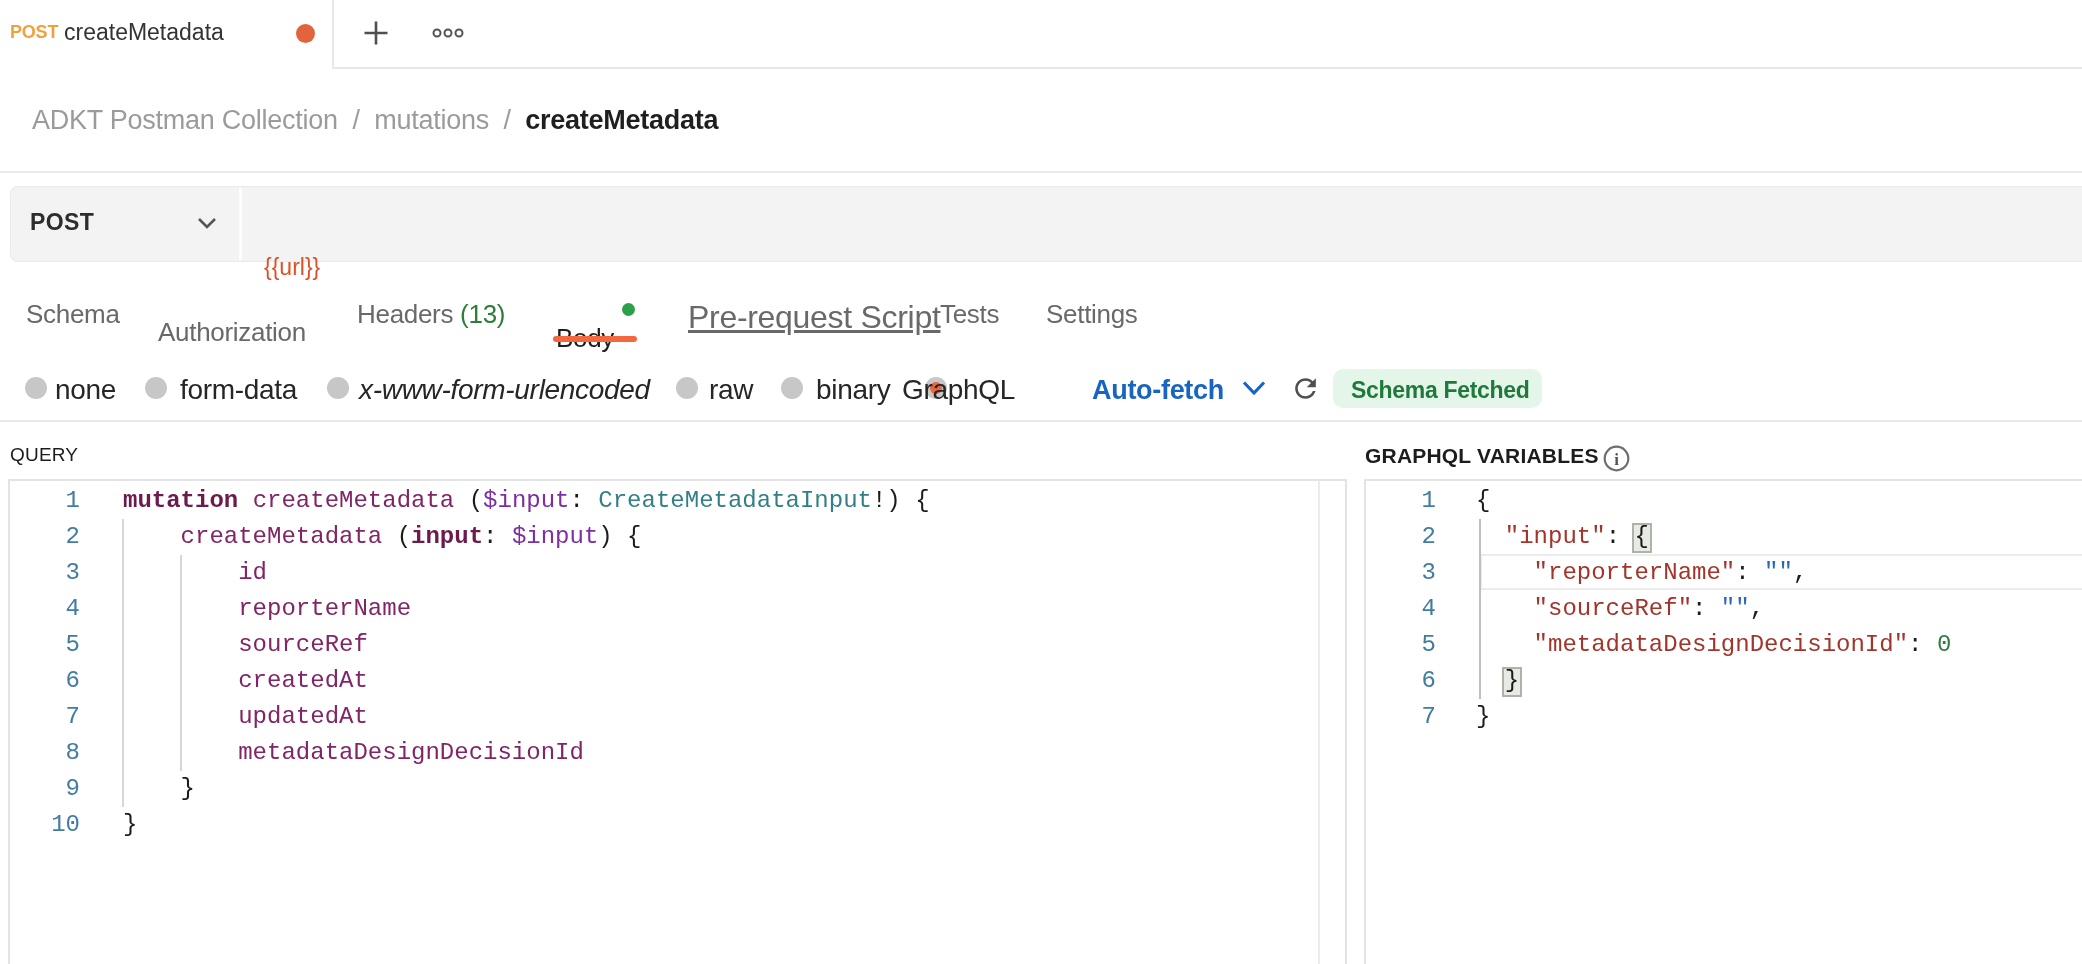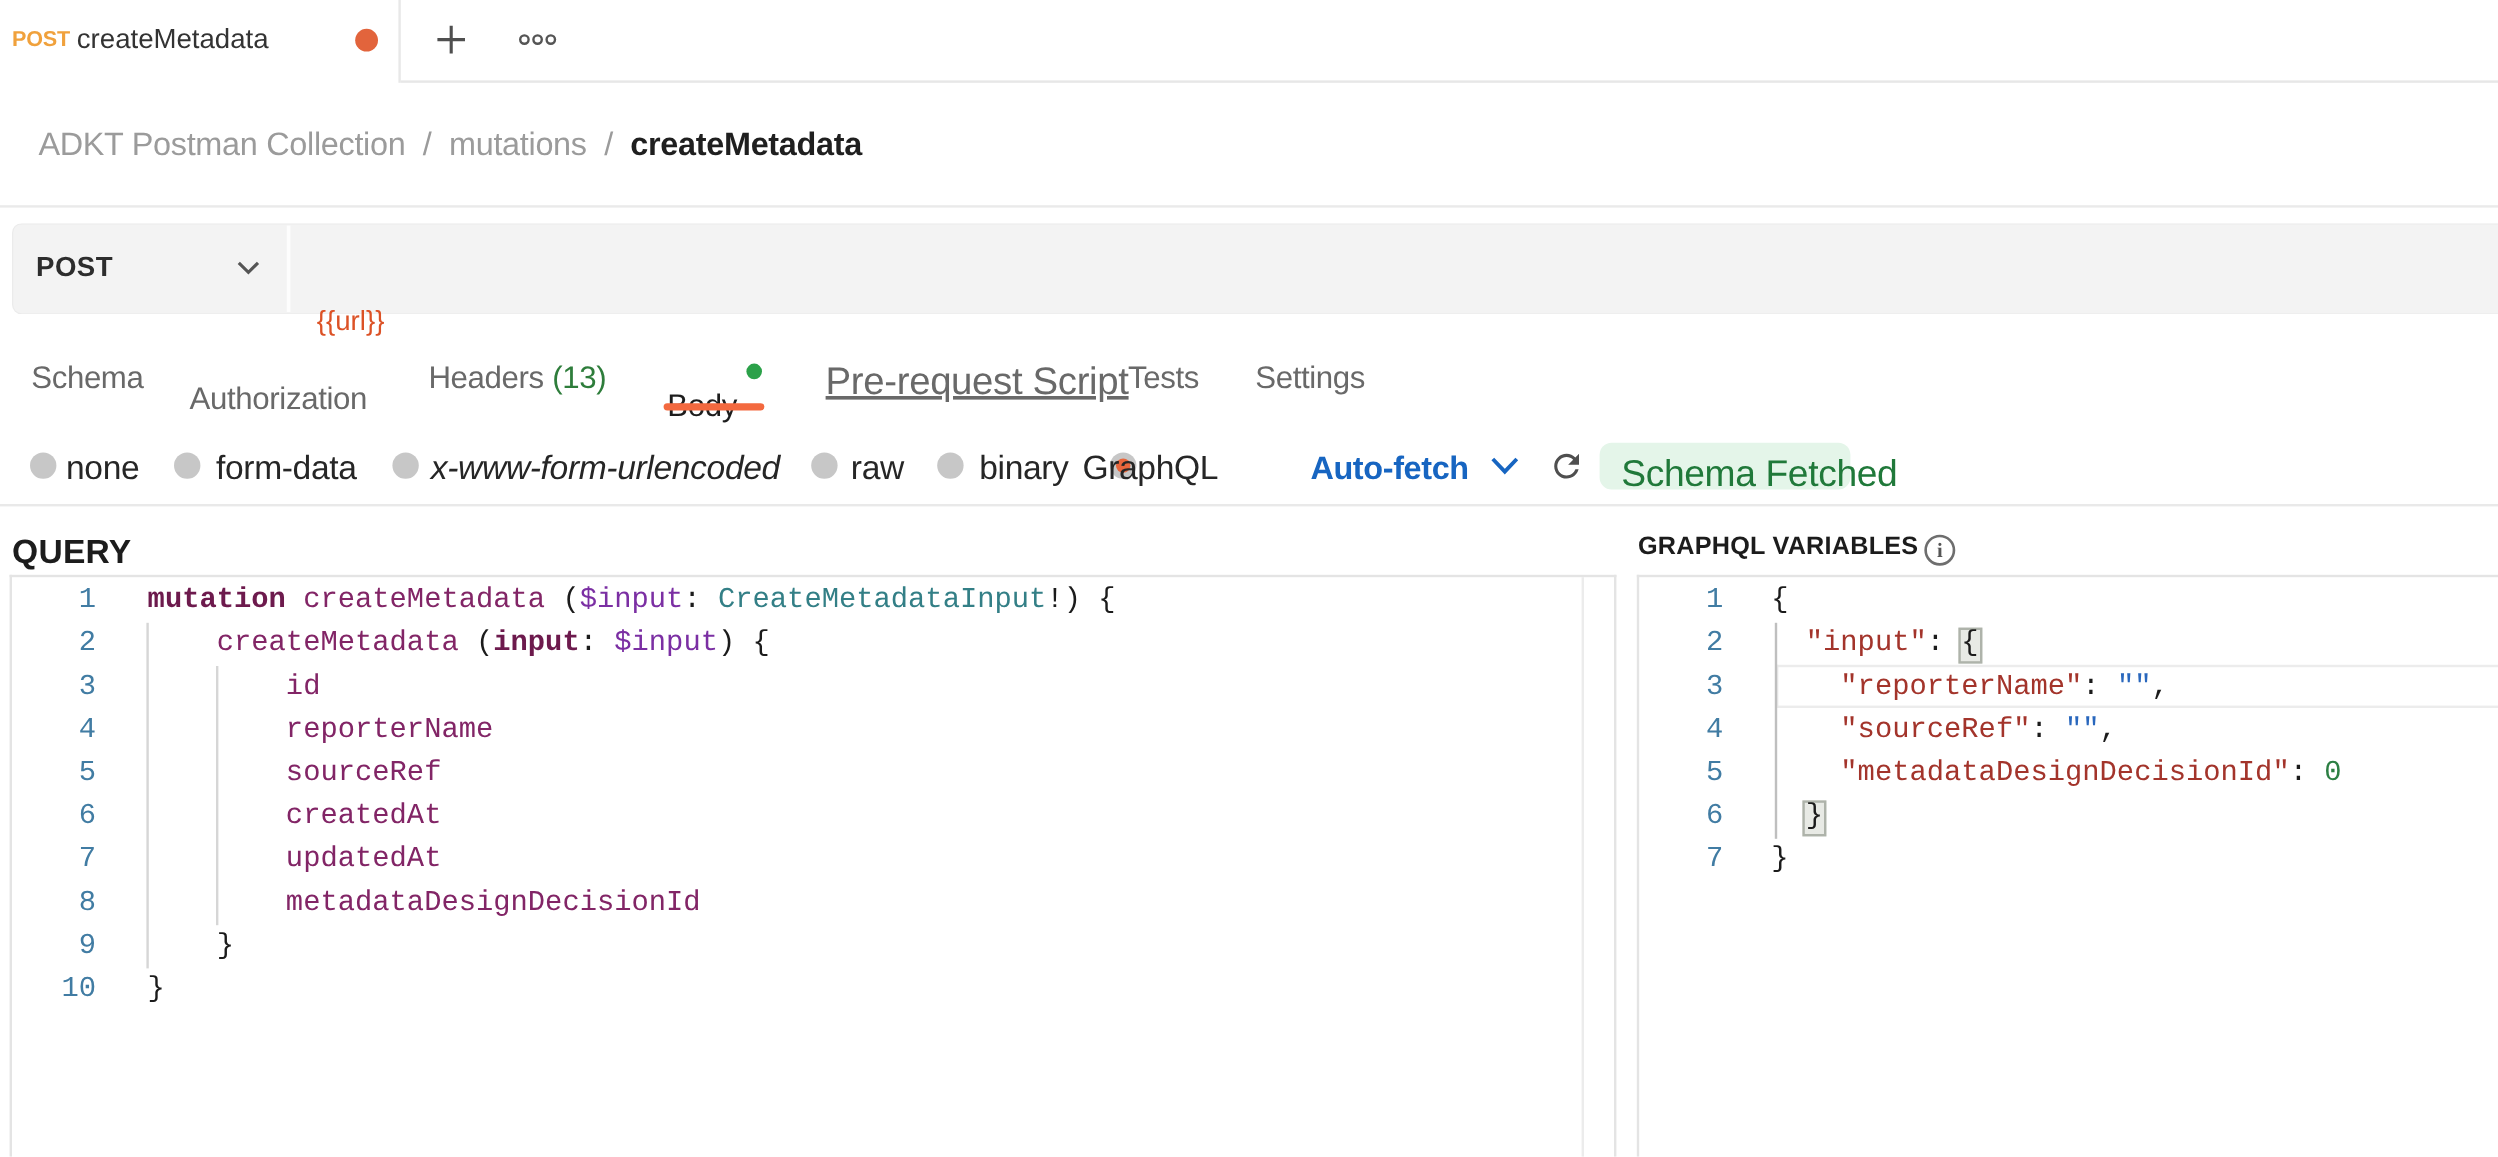--- a/index.html
+++ b/index.html
@@ -62,24 +62,24 @@
 <div class="abs" style="left:930px;top:382px;width:12px;height:12px;border-radius:50%;background:#e8663c;"></div>
 <span class="abs" style="left:902px;top:374px;font-size:28px;color:#262626;letter-spacing:-0.3px;">GraphQL</span>
 <span class="abs" style="left:1092px;top:375px;font-size:27px;font-weight:600;color:#1765c1;letter-spacing:-0.3px;">Auto-fetch</span>
 <svg class="abs" style="left:1241px;top:379px;" width="26" height="19" viewBox="0 0 26 19">
   <path d="M3 3.5 L13 14 L23 3.5" stroke="#1765c1" stroke-width="3.2" fill="none"></path>
 </svg>
 <svg class="abs" style="left:1290px;top:373px;" width="31" height="31" viewBox="0 0 24 24">
   <path fill="#4f4f4f" d="M17.65 6.35C16.2 4.9 14.21 4 12 4c-4.42 0-7.99 3.58-7.99 8s3.57 8 7.99 8c3.73 0 6.84-2.55 7.73-6h-2.08c-.82 2.33-3.04 4-5.65 4-3.31 0-6-2.69-6-6s2.69-6 6-6c1.66 0 3.14.69 4.22 1.78L13 11h7V4l-2.35 2.35z"></path>
 </svg>
 <div class="abs" style="left:1333px;top:369px;width:209px;height:39px;border-radius:10px;background:#e4f5e9;"></div>
-<span class="abs" style="left:1351px;top:377px;font-size:31px;font-weight:400;color:#20793a;letter-spacing:-0.3px;">Schema Fetched</span>
+<span class="abs" style="left:1351px;top:377px;font-size:23px;font-weight:700;color:#20793a;letter-spacing:-0.3px;">Schema Fetched</span>
 <div class="abs" style="left:0;top:420px;width:2082px;height:2px;background:#e9e9e9;"></div>
 
-<span class="abs" style="left:10px;top:444px;font-size:28px;font-weight:700;color:#1c1c1c;letter-spacing:0.2px;">QUERY</span>
+<span class="abs" style="left:10px;top:444px;font-size:19px;font-weight:400;color:#1c1c1c;letter-spacing:0.2px;">QUERY</span>
 <span class="abs" style="left:1365px;top:444px;font-size:21px;font-weight:700;color:#1c1c1c;letter-spacing:0.2px;">GRAPHQL VARIABLES</span>
 <svg class="abs" style="left:1603px;top:445px;" width="27" height="27" viewBox="0 0 27 27">
   <circle cx="13.5" cy="13.5" r="11.8" fill="none" stroke="#6e6e6e" stroke-width="2.2"></circle>
   <text x="13.5" y="19.5" font-family="Liberation Serif, serif" font-size="17" font-weight="700" fill="#555" text-anchor="middle">i</text>
 </svg>
 
 <div class="abs" style="left:8px;top:479px;width:1339px;height:485px;border:2px solid #e4e4e4;border-bottom:none;background:#fff;"></div>
 <div class="abs" style="left:1318px;top:481px;width:2px;height:483px;background:#ececec;"></div>
 
 <div class="abs" style="left:122px;top:519px;width:2px;height:288px;background:#d6d6d6;"></div>

